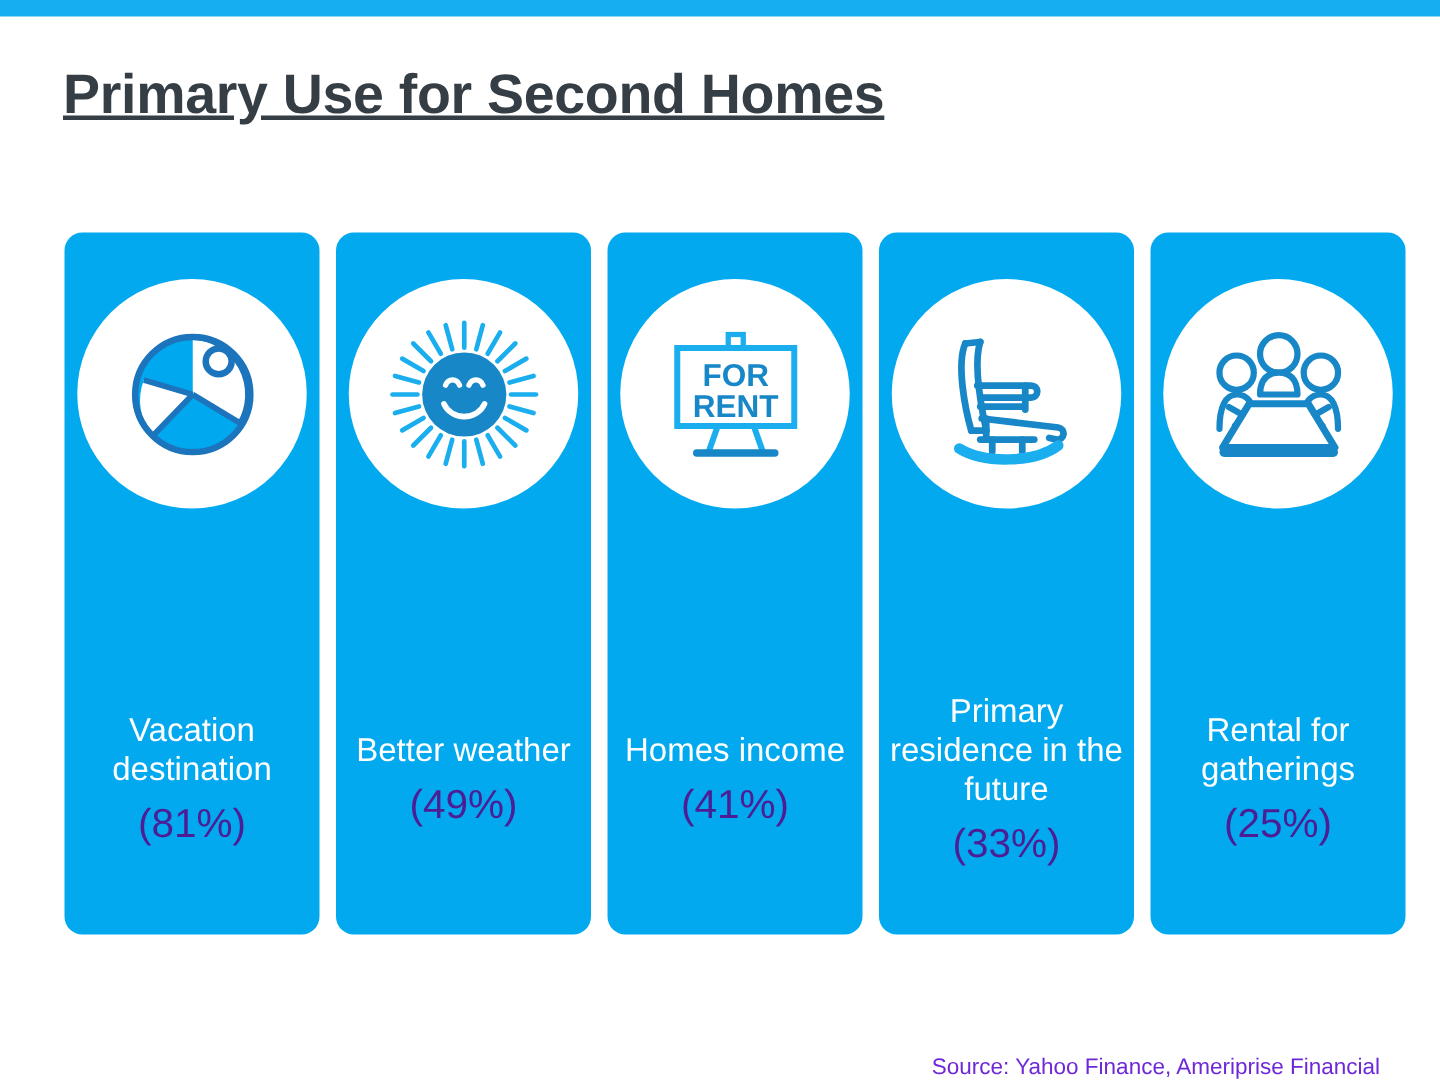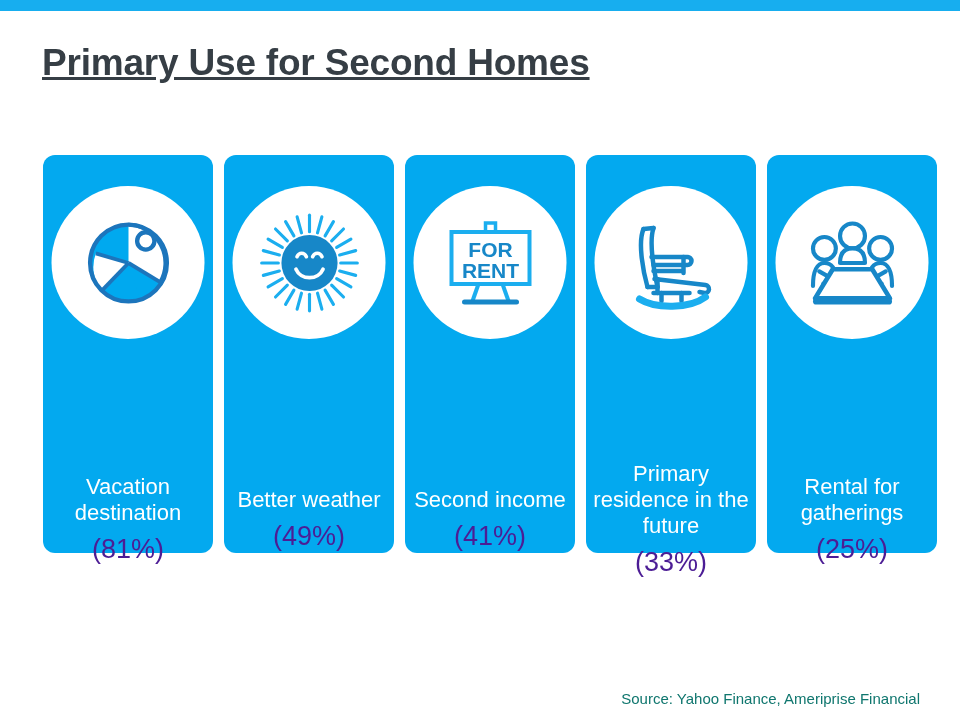--- a/index.html
+++ b/index.html
@@ -44,21 +44,21 @@
     top: 155px;
     width: 874px;
     height: 468px;
     display: flex;
     gap: 11px;
   }
 
   .card {
     position: relative;
     width: 170px;
-    height: 398px;
+    height: 468px;
     background: #03A9EF;
     border-radius: 12px;
     flex: 0 0 170px;
   }
 
   .icon-disc {
     position: absolute;
     top: 31px;
     left: 50%;
     transform: translateX(-50%);
@@ -95,23 +95,23 @@
     font-size: 27px;
     line-height: 33px;
     margin-top: 7px;
     color: #4c1d95;
   }
 
   
   #source {
     position: absolute;
     right: 40px;
-    bottom: 13px;
+    bottom: 0;
     font-size: 15px;
-    color: #0f766e;
+    color: #6d28d9;
     white-space: nowrap;
   }
 </style>
 </head>
 <body>
 
 <div id="top-bar"></div>
 
 <div id="page-title">Primary Use for Second Homes</div>
 
@@ -191,21 +191,21 @@
           <rect x="11" y="19" width="78" height="52" fill="#ffffff" stroke="#1BAEEF" stroke-width="4"></rect>
           <text x="50" y="44" text-anchor="middle" font-family="'Liberation Sans', sans-serif" font-size="21" font-weight="bold" fill="#1787C8">FOR</text>
           <text x="50" y="65" text-anchor="middle" font-family="'Liberation Sans', sans-serif" font-size="21" font-weight="bold" fill="#1787C8">RENT</text>
           <line x1="38" y1="71" x2="32" y2="88" stroke="#1BAEEF" stroke-width="4"></line>
           <line x1="62" y1="71" x2="68" y2="88" stroke="#1BAEEF" stroke-width="4"></line>
           <line x1="24" y1="89" x2="76" y2="89" stroke="#1787C8" stroke-width="5" stroke-linecap="round"></line>
         </svg>
       </span>
     </div>
     <div class="card-text">
-      <div class="card-label">Second income</div>
+      <div class="card-label">Homes income</div>
       <div class="card-value">(41%)</div>
     </div>
   </div>
 
   <div class="card">
     <div class="icon-disc">
       <span>
         <svg width="100" height="100" viewBox="0 0 100 100">
           <g fill="none" stroke="#1787C8" stroke-width="4.5" stroke-linecap="round" stroke-linejoin="round">
             <path d="M22 16 C16 30 22 60 26 74"></path>

